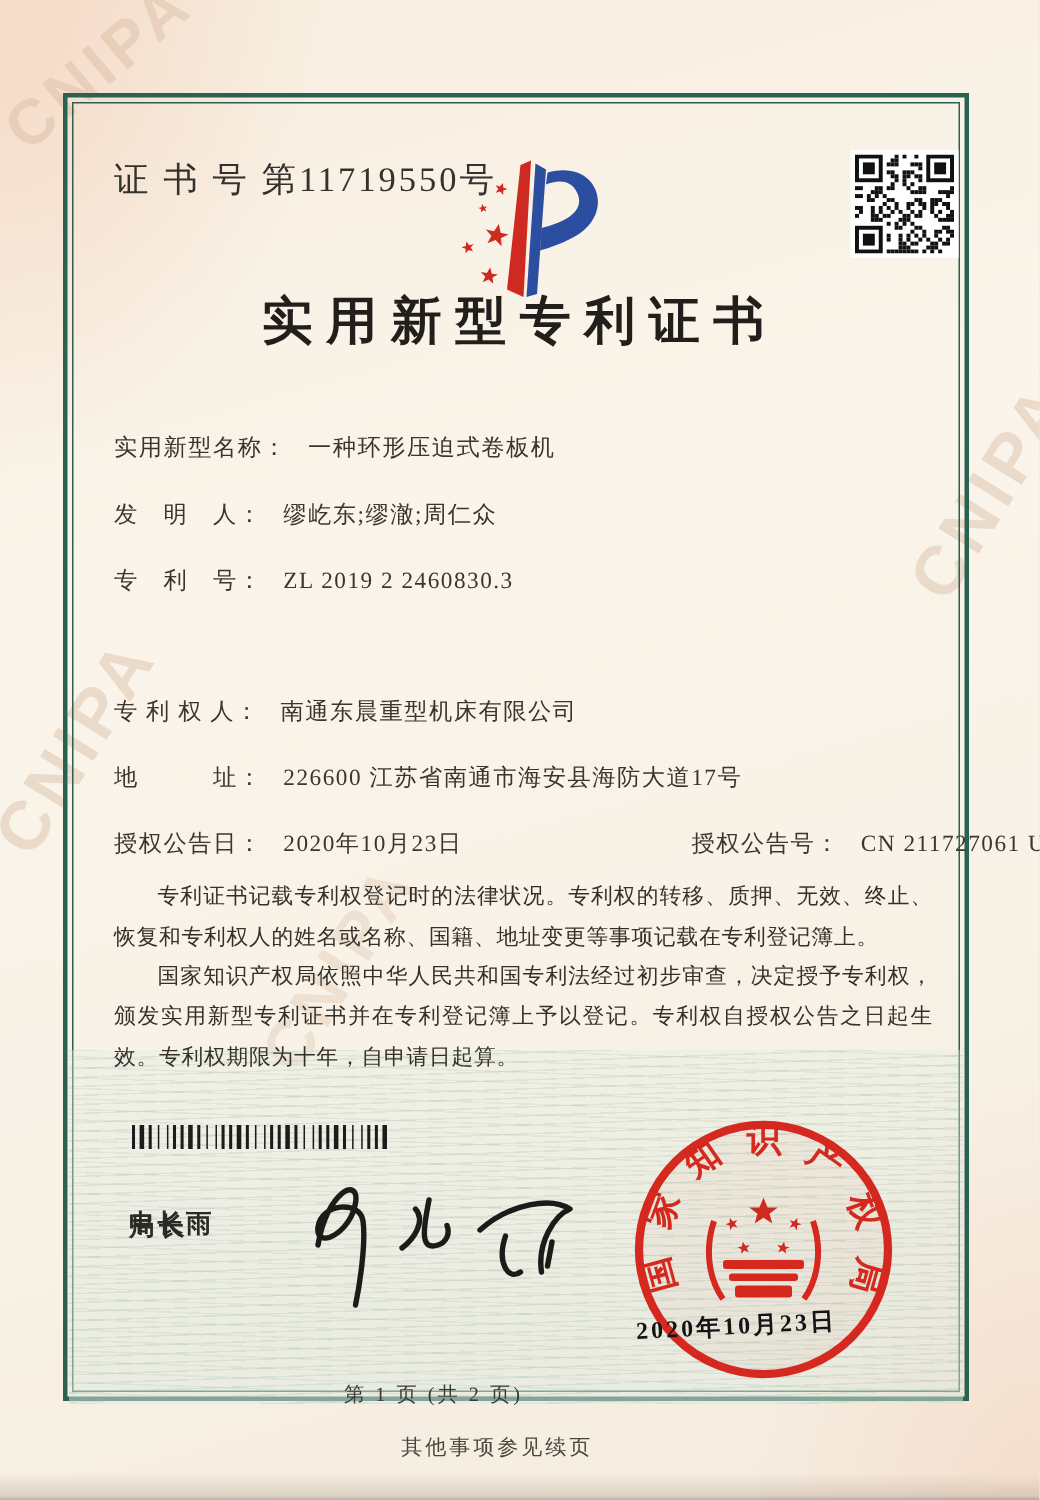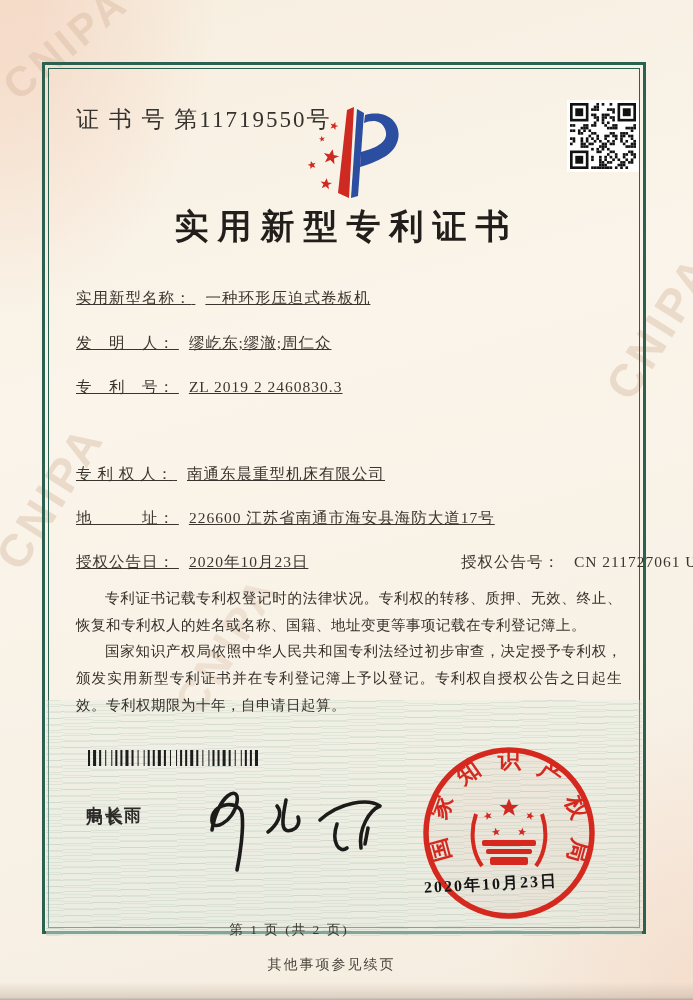--- a/index.html
+++ b/index.html
@@ -36,24 +36,24 @@
       repeating-linear-gradient(2deg, rgba(125,165,140,.12) 0 1px, transparent 1px 7px),
       linear-gradient(180deg, rgba(226,236,226,.35), rgba(221,233,223,.5));
   }
   .cert-no{
     position:absolute;left:76px;top:104px;font-size:23px;color:#35322e;
     letter-spacing:2px;
   }
   .logo{position:absolute;left:288px;top:104px;width:120px;height:98px;}
   .qr{position:absolute;left:567px;top:100px;width:72px;height:72px;background:#fff;padding:3px;box-sizing:border-box;}
   .title{
-    position:absolute;left:0;top:204px;width:693px;text-align:center;
+    position:absolute;left:0;top:191px;width:693px;text-align:center;
     font-size:34px;font-weight:bold;color:#211e1b;letter-spacing:9px;
   }
-  .field{position:absolute;left:76px;width:545px;font-size:15.5px;color:#3a362f;white-space:nowrap;text-decoration:underline;}
+  .field{position:absolute;left:76px;width:545px;font-size:15.5px;color:#3a362f;white-space:nowrap;}
   .flabel{letter-spacing:1px;}
   .fvalue{margin-left:10px;letter-spacing:1px;}
   .grant-no{position:absolute;left:385px;top:0;}
   .paras{position:absolute;left:76px;top:585px;width:546px;font-size:14.5px;line-height:1.84;color:#35302a;text-align:justify;}
   .paras p{margin:0;text-indent:2em;letter-spacing:.5px;}
   .barcode{position:absolute;left:88px;top:750px;width:170px;height:16px;}
   .signer-title{position:absolute;left:86px;top:806px;font-size:17px;color:#2c2a26;letter-spacing:3px;font-weight:bold;}
   .signer-name{position:absolute;left:86px;top:804px;font-size:17px;color:#2c2a26;letter-spacing:2px;font-weight:bold;}
   .signature{position:absolute;left:182px;top:772px;width:210px;height:110px;}
   .seal{position:absolute;left:420px;top:744px;width:178px;height:178px;}

